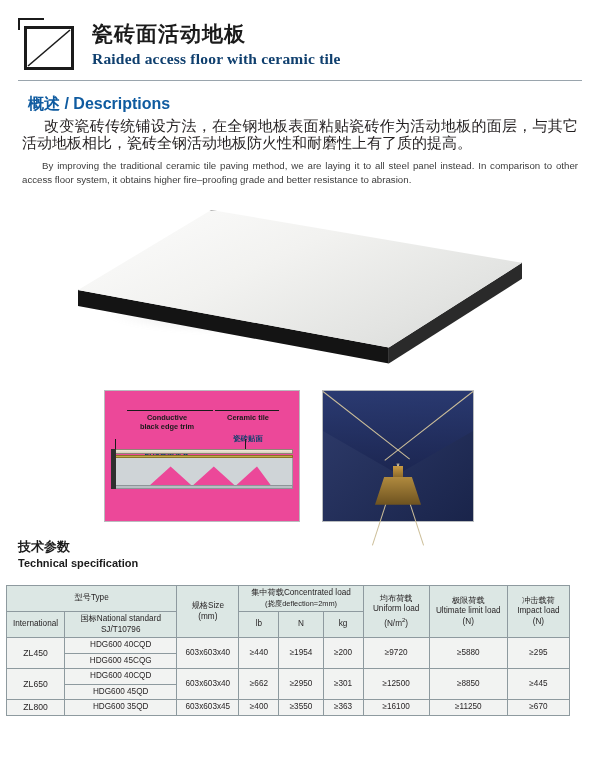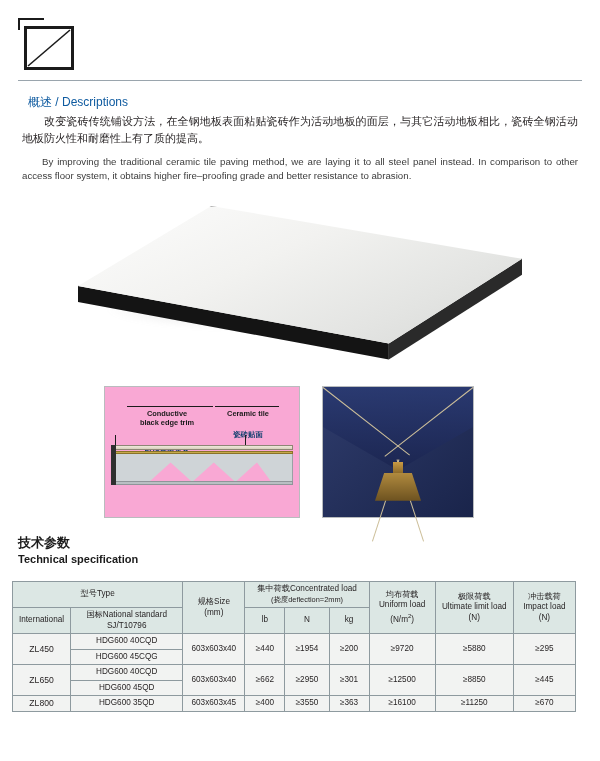--- a/index.html
+++ b/index.html
@@ -44,25 +44,25 @@
     letter-spacing:.2px;
   }
   .header-rule {
     position:absolute; left:18px; right:18px; top:80px;
     height:1px; background:#9aa5ad;
   }
 
   
   .sec-head {
     margin:8px 0 2px 28px;
-    font-size:12px; font-weight:normal; color:#0f5ba0;
+    font-size:16px; font-weight:bold; color:#0f5ba0;
   }
   .para-zh {
     margin:2px 22px 0 22px;
-    font-size:11px; line-height:17px; color:#231f20;
+    font-size:15px; line-height:17px; color:#231f20;
     text-indent:22px;
     text-align:justify;
   }
   .para-en {
     margin:8px 22px 4px 22px;
     font-size:9.7px; line-height:13.5px; color:#3c3c3c;
     text-indent:20px;
     text-align:justify;
   }
 
@@ -101,21 +101,21 @@
     filter:blur(2px);
   }
 
   
   .photos {
     position:relative; height:132px; margin-top:2px;
   }
   .photo {
     position:absolute; top:0; height:132px; border:1px solid #b9bcbe;
   }
-  .ph-left { left:104px; width:196px; background:#f9a8d4; }
+  .ph-left { left:104px; width:196px; background:#ec4899; }
   .ph-right { left:322px; width:152px; background:#232a55; }
 
   
   .lbl {
     position:absolute; font-size:7.4px; font-weight:bold; color:#1b1b1b; line-height:9px;
     text-align:center;
   }
   .lbl.blue { color:#0f3f6e; }
   .leader { position:absolute; background:#1b1b1b; }
   .diag-body {
@@ -175,21 +175,21 @@
 
   
   .tech-head-zh {
     margin:16px 0 0 18px; font-size:13px; font-weight:bold; color:#1b1b1b;
   }
   .tech-head-en {
     margin:1px 0 16px 18px; font-size:11px; font-weight:bold; color:#1b1b1b;
   }
 
   table.spec {
-    margin:0 12px; width:564px; border-collapse:collapse;
+    margin:0 6px; width:564px; border-collapse:collapse;
     font-size:8.2px; color:#231f20;
   }
   table.spec th, table.spec td {
     border:1px solid #8e9a9f;
     text-align:center; vertical-align:middle;
     padding:2px 2px;
     line-height:10.5px;
   }
   table.spec thead th {
     background:#dce7e4;
@@ -205,20 +205,22 @@
 
 <div class="header">
   <div class="logo-mark">
     <div class="tick1"></div>
     <div class="tick2"></div>
     <div class="outer"></div>
     <svg class="diag" viewBox="0 0 44 38" preserveAspectRatio="none">
       <line x1="1" y1="37" x2="43" y2="1" stroke="#1b1b1b" stroke-width="1.6"></line>
     </svg>
   </div>
+  <div class="title-zh">瓷砖面活动地板</div>
+  <div class="title-en">Raided access floor with ceramic tile</div>
   <div class="header-rule"></div>
 </div>
 
 <div class="sec-head">概述 / Descriptions</div>
 <div class="para-zh">改变瓷砖传统铺设方法，在全钢地板表面粘贴瓷砖作为活动地板的面层，与其它活动地板相比，瓷砖全钢活动地板防火性和耐磨性上有了质的提高。</div>
 <div class="para-en">By improving the traditional ceramic tile paving method, we are laying it to all steel panel instead. In comparison to other access floor system, it obtains higher fire–proofing grade and better resistance to abrasion.</div>
 
 <div class="hero">
   <div class="panel-wrap">
     <div class="panel-shadow"></div>

